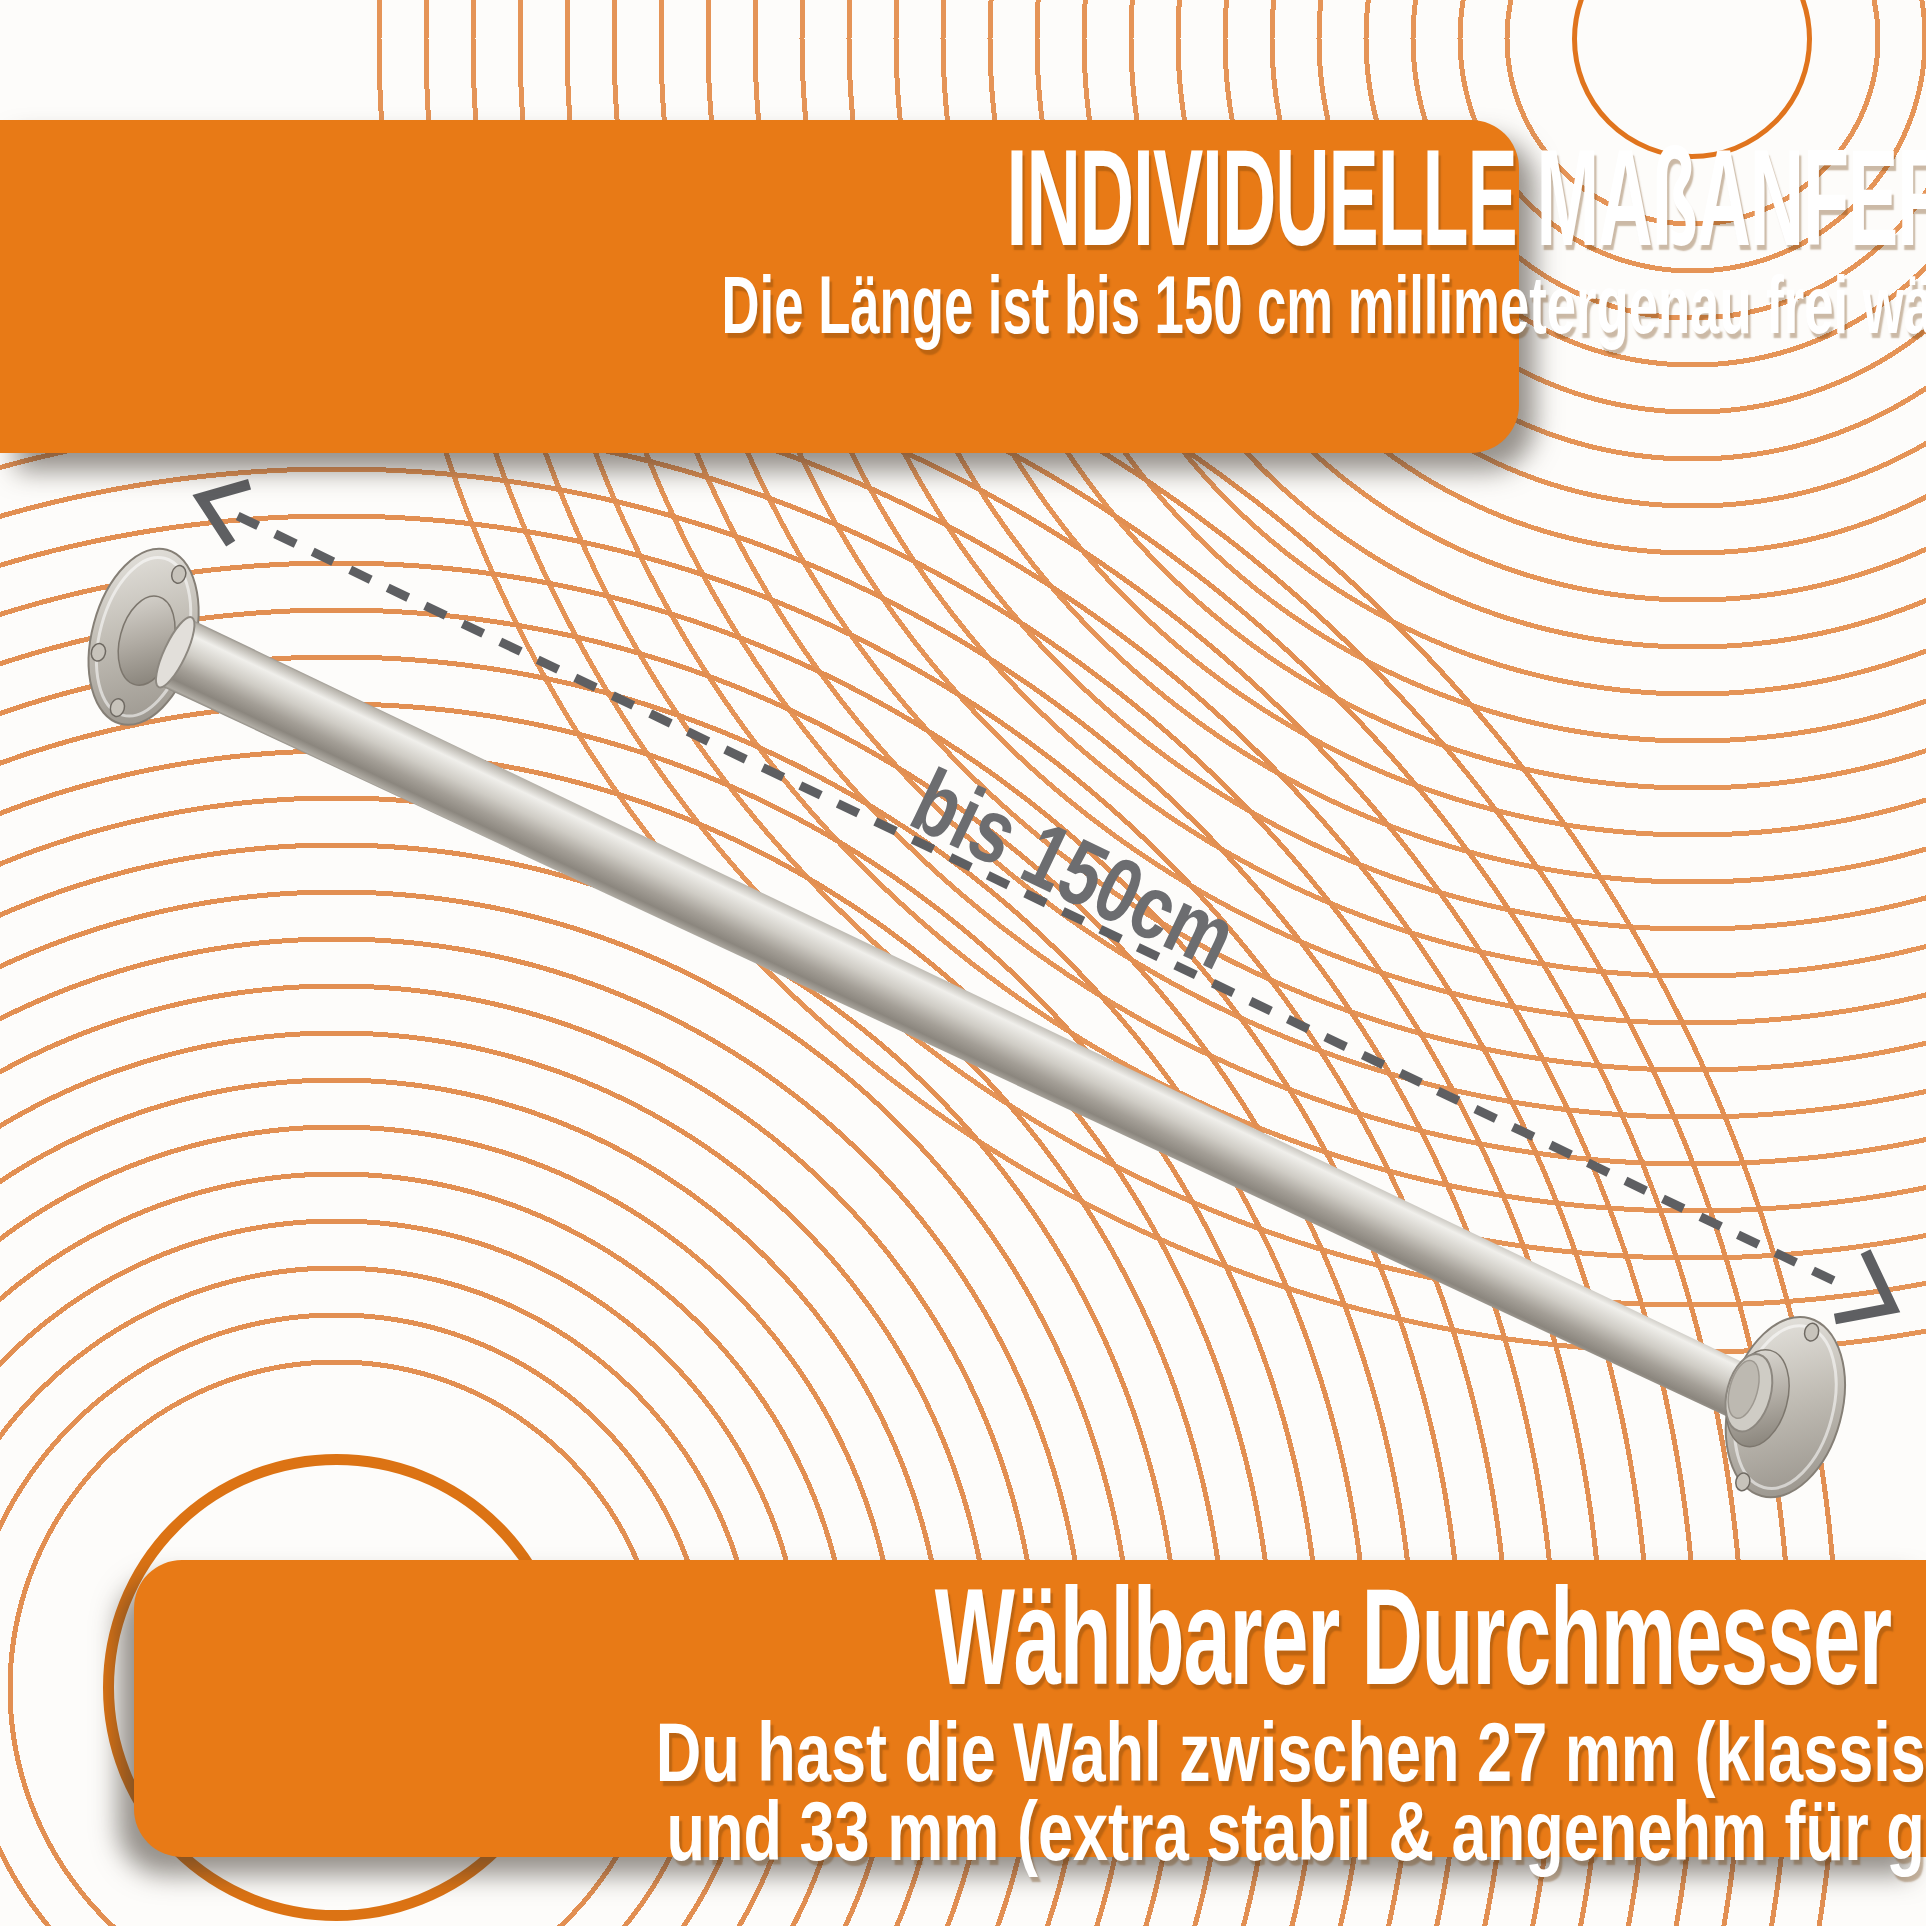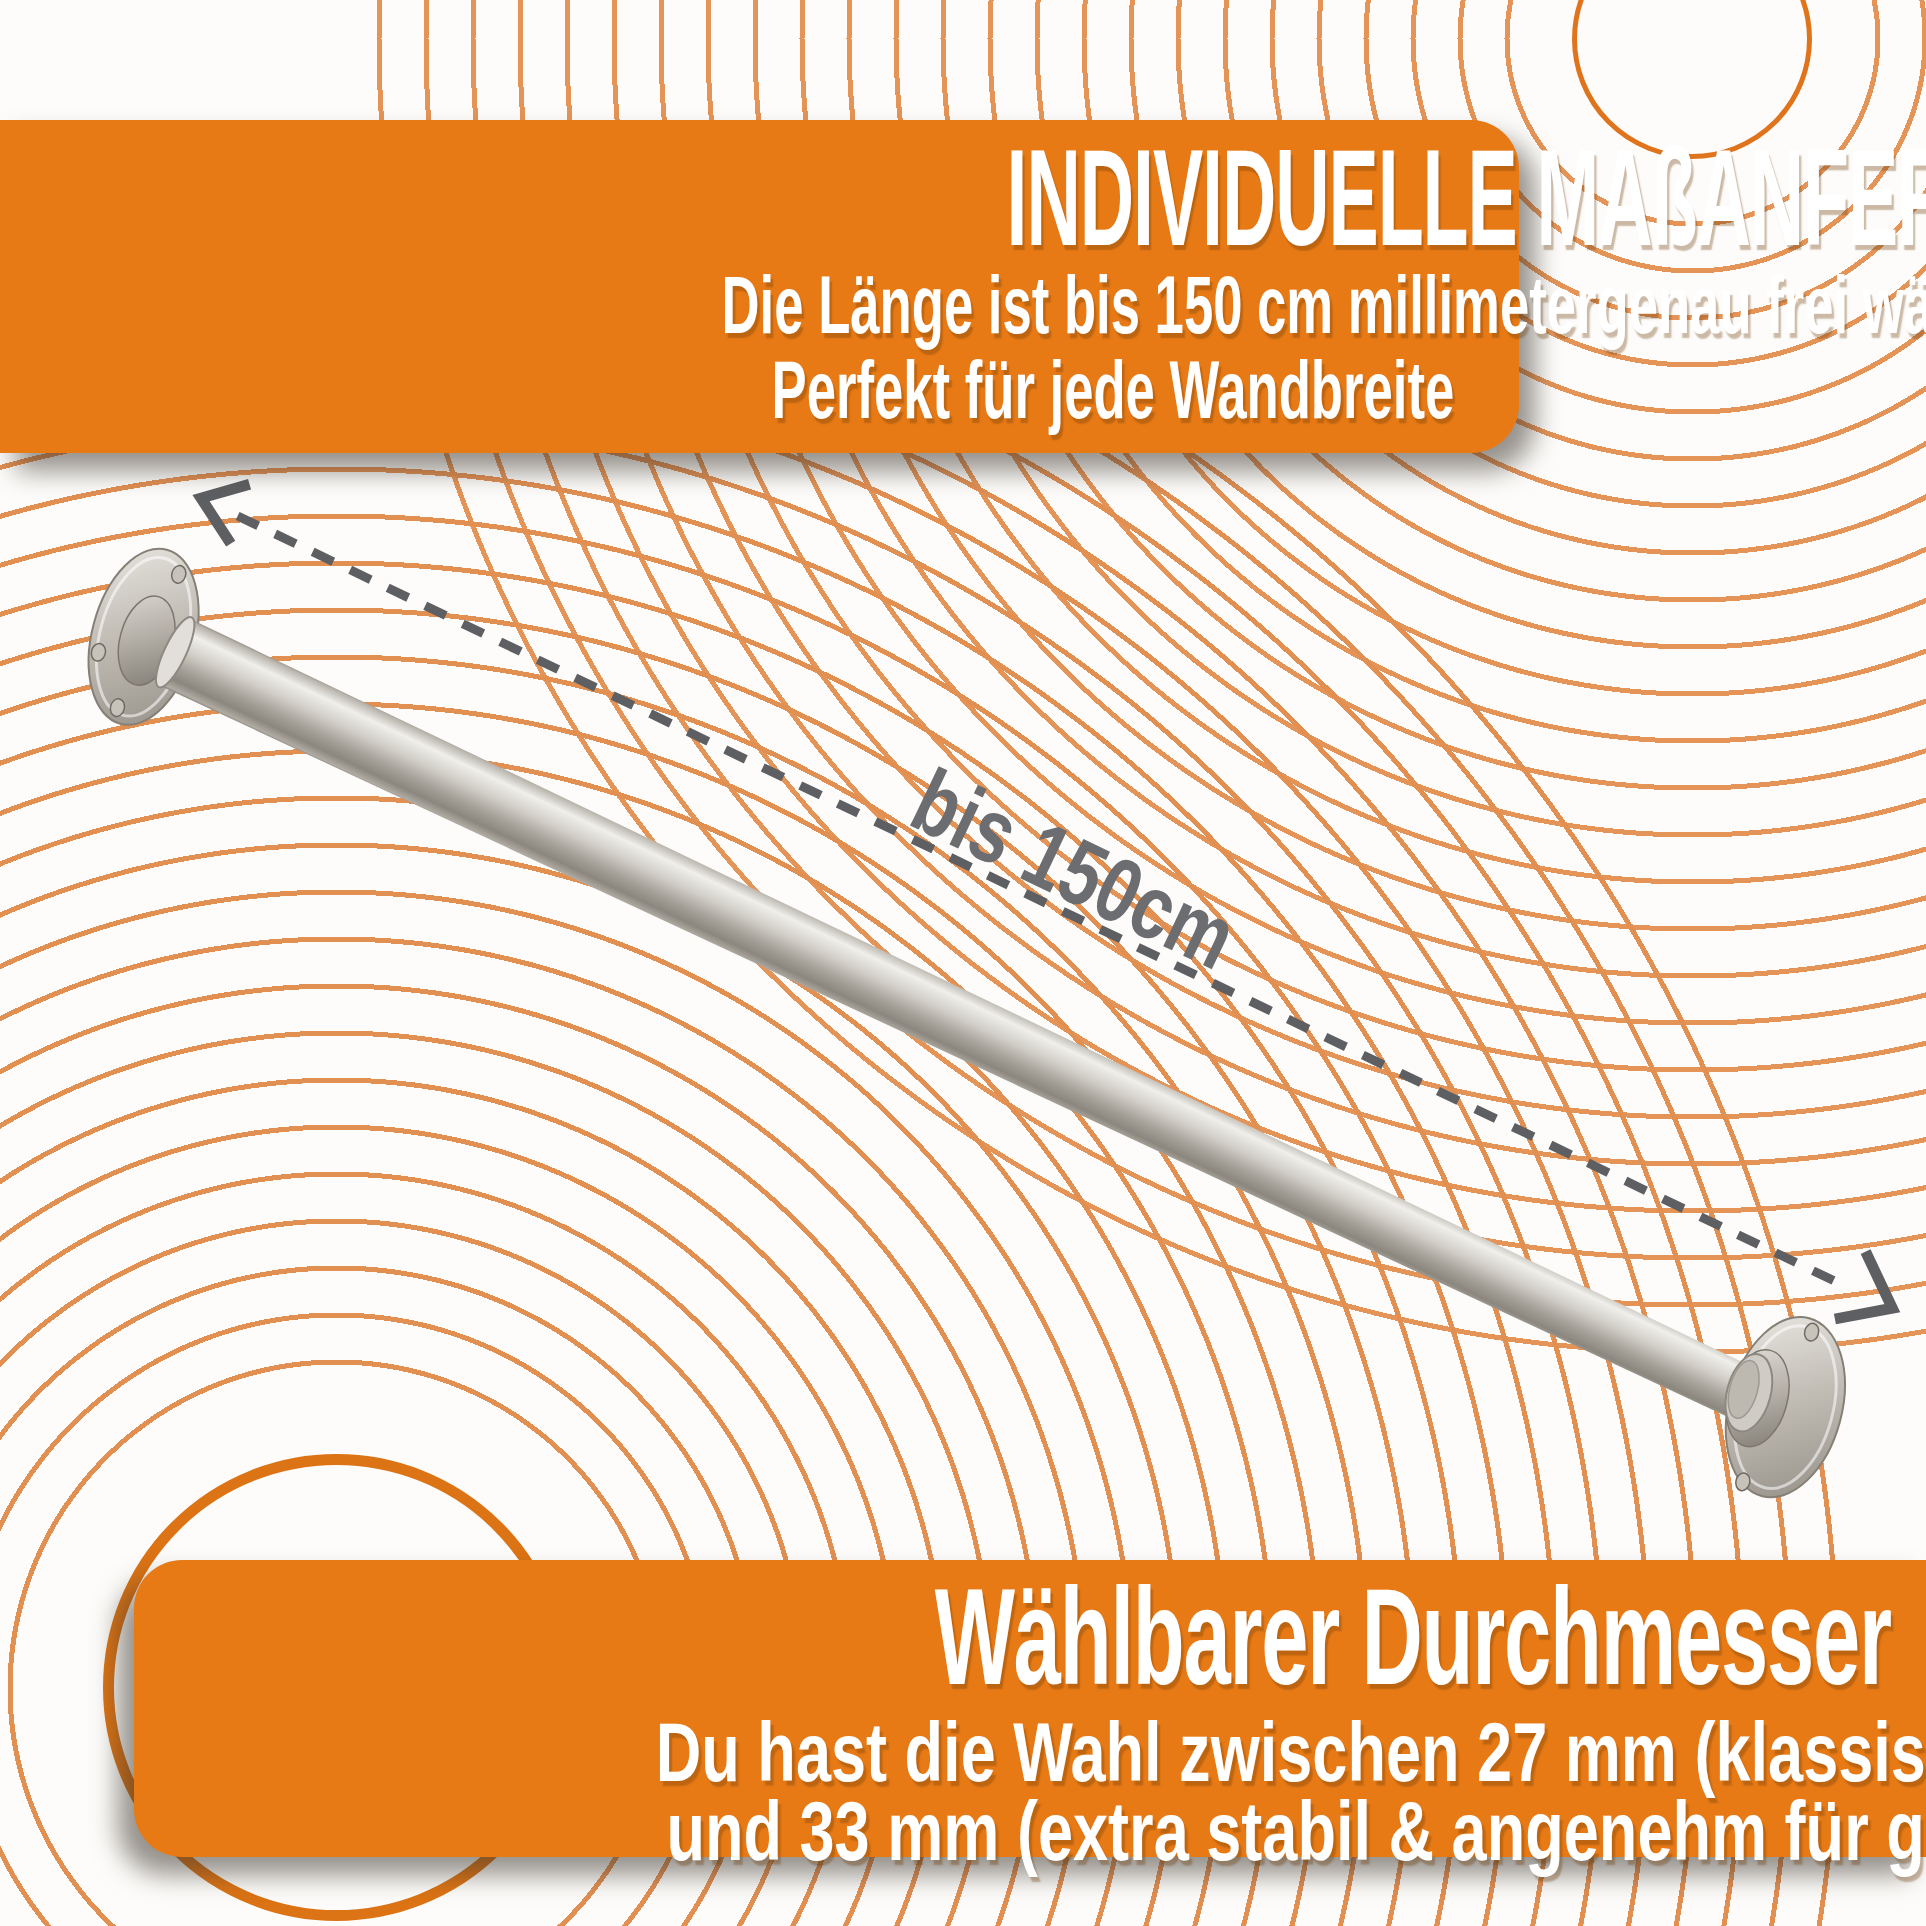--- a/index.html
+++ b/index.html
@@ -144,23 +144,20 @@
     <span class="cond">bis 150cm</span>
   </div>
 
   <div class="banner top">
     <div class="line h1">
       <span class="cond">INDIVIDUELLE MAßANFERTIGUNG</span>
     </div>
     <div class="line sub">
       <span class="cond">Die Länge ist bis 150 cm millimetergenau frei wählbar</span>
     </div>
-    <div class="line sub">
-      <span class="cond">Perfekt für jede Wandbreite</span>
-    </div>
   </div>
 
   <div class="banner bottom">
     <div class="line h1">
       <span class="cond">Wählbarer Durchmesser</span>
     </div>
     <div class="line sub">
       <span class="cond">Du hast die Wahl zwischen 27 mm (klassisch-sportlich)</span>
     </div>
     <div class="line sub">

